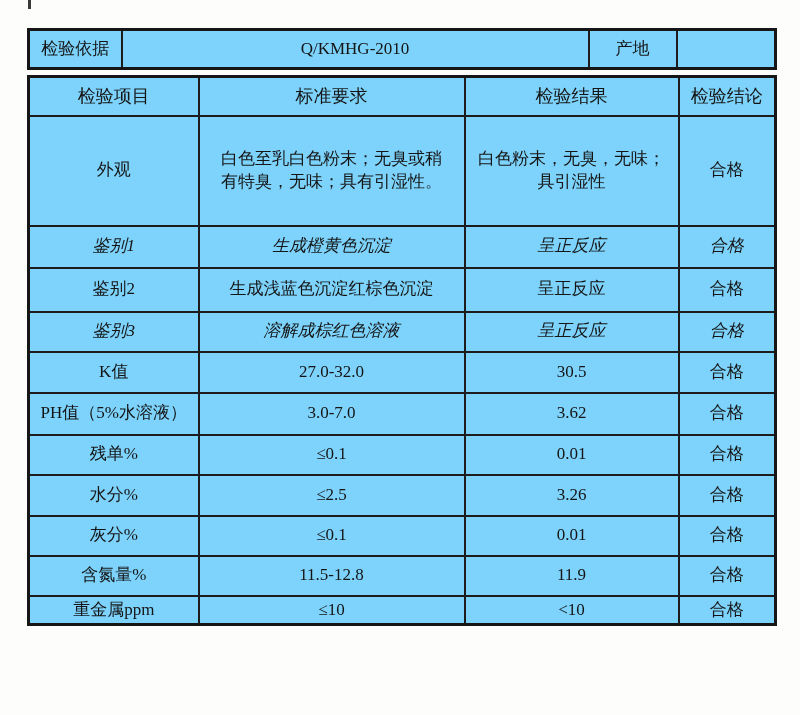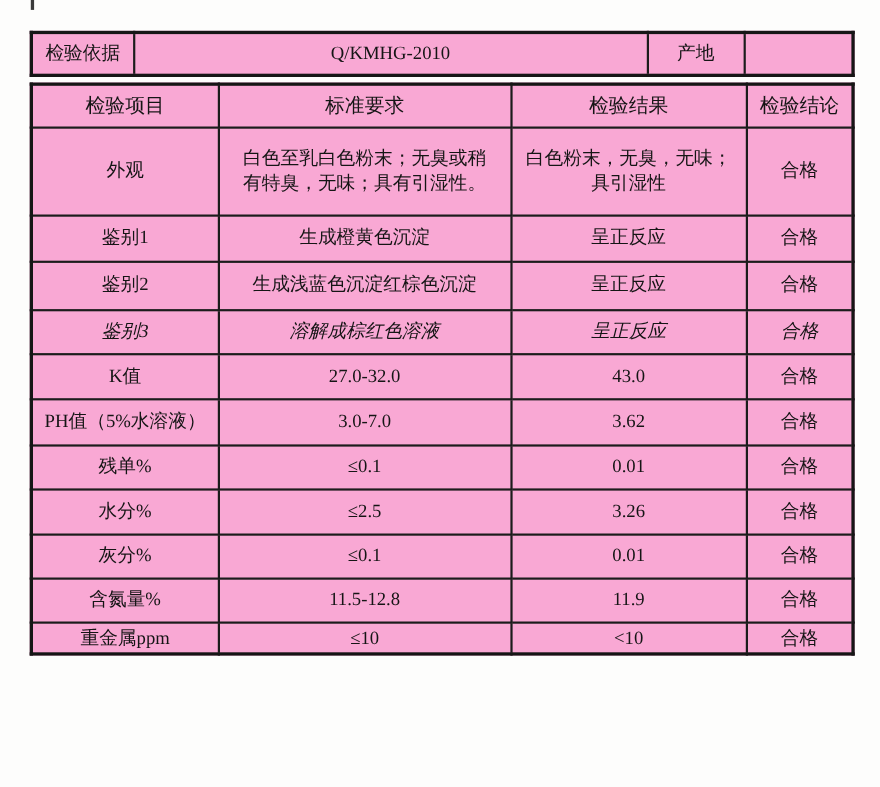--- a/index.html
+++ b/index.html
@@ -13,21 +13,21 @@
   }
   .artifact {
     position: absolute; left: 28px; top: 0;
     width: 3px; height: 9px; background: #3a3a3a;
   }
   .sheet { position: absolute; left: 27px; top: 28px; width: 747px; }
   table {
     border-collapse: collapse;
     table-layout: fixed;
     width: 747px;
-    background: #f9a8d4;
+    background: #7dd3fc;
     border: 3px solid #161616;
   }
   td, th {
     border: 2px solid #1c1c1c;
     text-align: center;
     vertical-align: middle;
     font-size: 17px;
     font-weight: normal;
     padding: 2px 5px;
     white-space: pre-line;
@@ -41,22 +41,22 @@
   .basis-table col.c4 { width: 99px; }
   .basis-table tr { height: 39px; }
   
   .main-table { margin-top: 5px; }
   .main-table col.c1 { width: 170px; }
   .main-table col.c2 { width: 266px; }
   .main-table col.c3 { width: 214px; }
   .main-table col.c4 { width: 97px; }
   .main-table thead tr { height: 39px; padding-left: 48px; }
   .main-table thead th { font-size: 18px; }
-  .main-table tbody tr:nth-child(1)  { height: 80px; }
-  .main-table tbody tr:nth-child(2)  { height: 42px; }
+  .main-table tbody tr:nth-child(1)  { height: 110px; }
+  .main-table tbody tr:nth-child(2)  { height: 42px; font-style: italic; }
   .main-table tbody tr:nth-child(3)  { height: 44px; }
   .main-table tbody tr:nth-child(4)  { height: 40px; font-style: italic; }
   .main-table tbody tr:nth-child(5)  { height: 41px; }
   .main-table tbody tr:nth-child(6)  { height: 42px; }
   .main-table tbody tr:nth-child(7)  { height: 40px; }
   .main-table tbody tr:nth-child(8)  { height: 41px; }
   .main-table tbody tr:nth-child(9)  { height: 40px; }
   .main-table tbody tr:nth-child(10) { height: 40px; margin-left: 17px; }
   .main-table tbody tr:nth-child(11) { height: 24px; }
   .main-table tbody tr:nth-child(12) { height: 75px; }
@@ -127,21 +127,21 @@
     <tr>
       <td>鉴别3</td>
       <td>溶解成棕红色溶液</td>
       <td>呈正反应</td>
       <td>合格</td>
     </tr>
 
     <tr>
       <td>K值</td>
       <td>27.0-32.0</td>
-      <td>43.0</td>
+      <td>30.5</td>
       <td>合格</td>
     </tr>
 
     <tr>
       <td>PH值（5%水溶液）</td>
       <td>3.0-7.0</td>
       <td>3.62</td>
       <td>合格</td>
     </tr>
 

